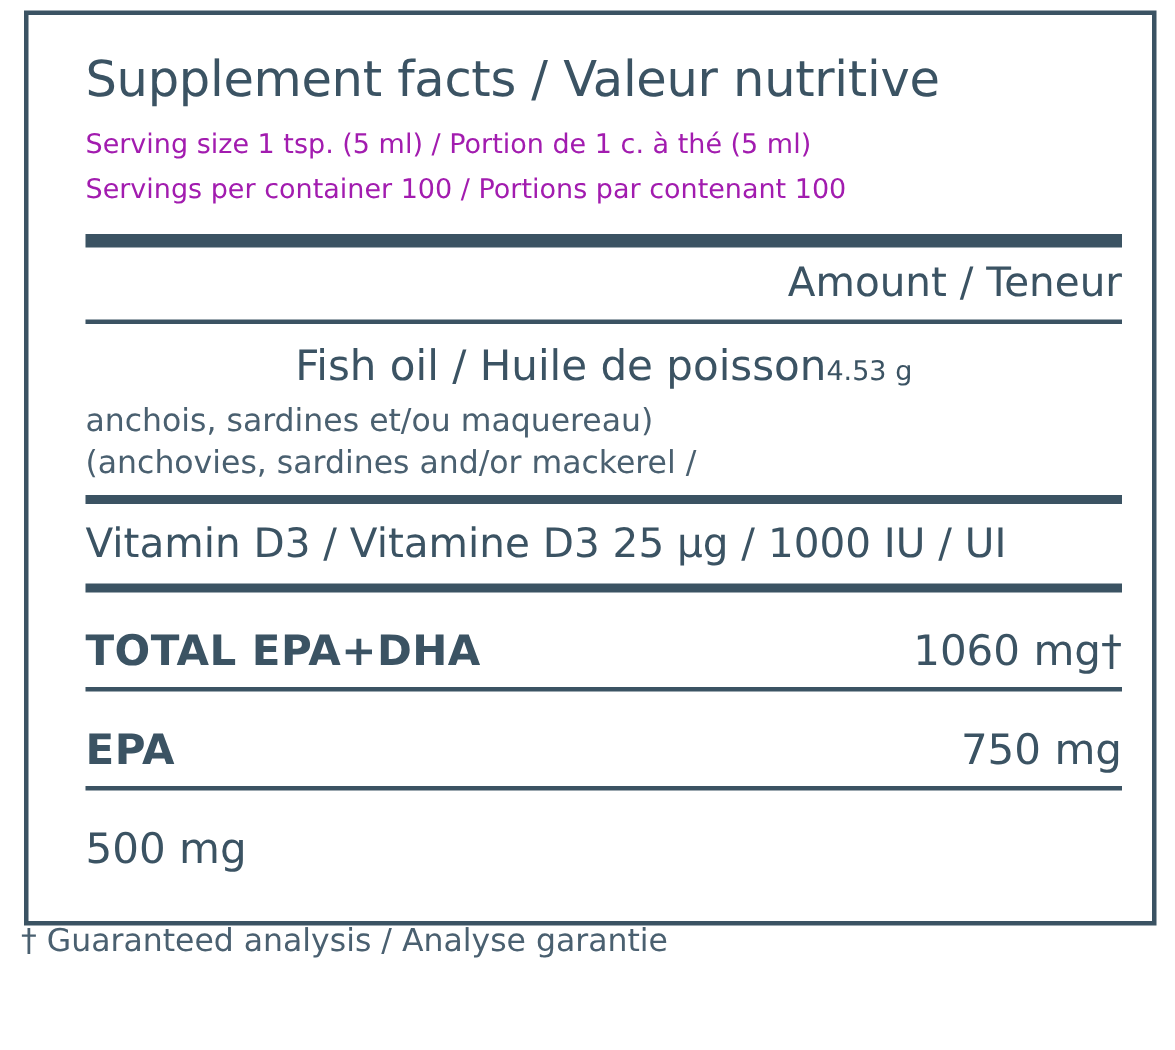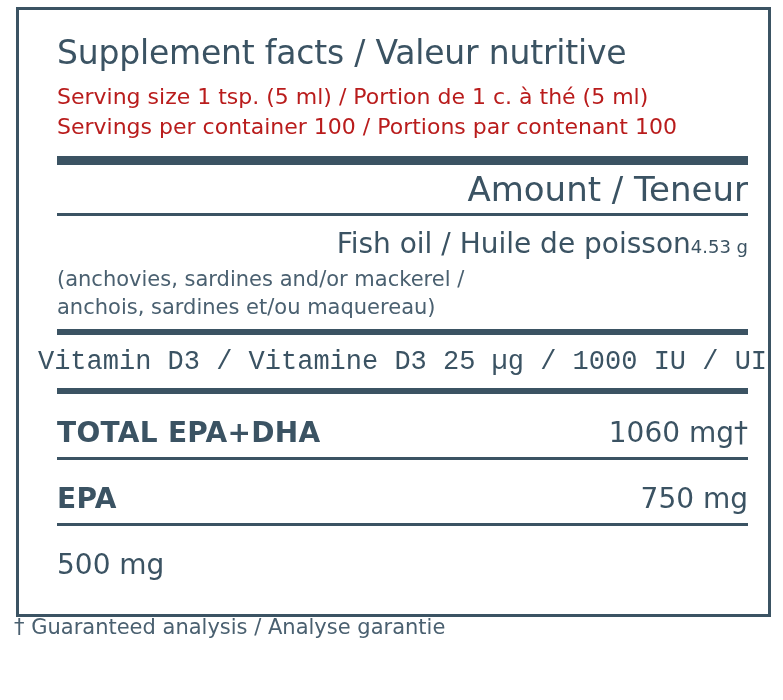--- a/index.html
+++ b/index.html
@@ -31,23 +31,23 @@
   }
   .title {
     font-size: 33px;
     line-height: 42px;
     font-weight: 400;
     color: #3b5363;
     letter-spacing: -0.2px;
     white-space: nowrap;
   }
   .serving {
-    font-size: 22px;
+    font-size: 18px;
     line-height: 30px;
-    color: #b91c1c;
+    color: #a21caf;
     white-space: nowrap;
   }
   .serving.first { margin-top: 8px; }
 
   .rule-thick {
     height: 9px;
     background: #3b5363;
     margin-top: 14px;
   }
   .rule-med {
@@ -62,53 +62,52 @@
   .row {
     display: flex;
     justify-content: space-between;
     align-items: baseline;
   }
   .amount-row {
     padding: 6px 0 6px 0;
     justify-content: flex-end;
   }
   .amount-label {
-    font-size: 34px;
+    font-size: 27px;
     line-height: 36px;
   }
 
   .fish-block {
     padding-top: 10px;
     padding-bottom: 8px;
   }
   .fish-main {
     display: flex;
-    justify-content: flex-end;
+    justify-content: center;
     align-items: baseline;
   }
   .fish-name {
     font-size: 28px;
     line-height: 36px;
   }
   .fish-amount {
     font-size: 18px;
     line-height: 36px;
   }
   .fish-sub {
     font-size: 21px;
     line-height: 28px;
     color: #4a6070;
   }
 
   .vitd-row {
     padding: 10px 0 9px 0;
     display: flex;
-    justify-content: center;
+    justify-content: flex-start;
     align-items: baseline;
-    font-family: Liberation Mono, monospace;
   }
   .vitd-text {
     font-size: 27px;
     line-height: 34px;
     white-space: nowrap;
   }
 
   .epa-row {
     display: flex;
     justify-content: space-between;
@@ -152,22 +151,22 @@
       <div class="amount-label">Amount / Teneur</div>
     </div>
 
     <div class="rule-thin"></div>
 
     <div class="fish-block">
       <div class="fish-main">
         <div class="fish-name">Fish oil / Huile de poisson</div>
         <div class="fish-amount">4.53 g</div>
       </div>
+      <div class="fish-sub">anchois, sardines et/ou maquereau)</div>
       <div class="fish-sub">(anchovies, sardines and/or mackerel /</div>
-      <div class="fish-sub">anchois, sardines et/ou maquereau)</div>
     </div>
 
     <div class="rule-med"></div>
 
     <div class="vitd-row">
       <div class="vitd-text">Vitamin D3 / Vitamine D3  25 µg / 1000 IU / UI</div>
     </div>
 
     <div class="rule-med"></div>
 

